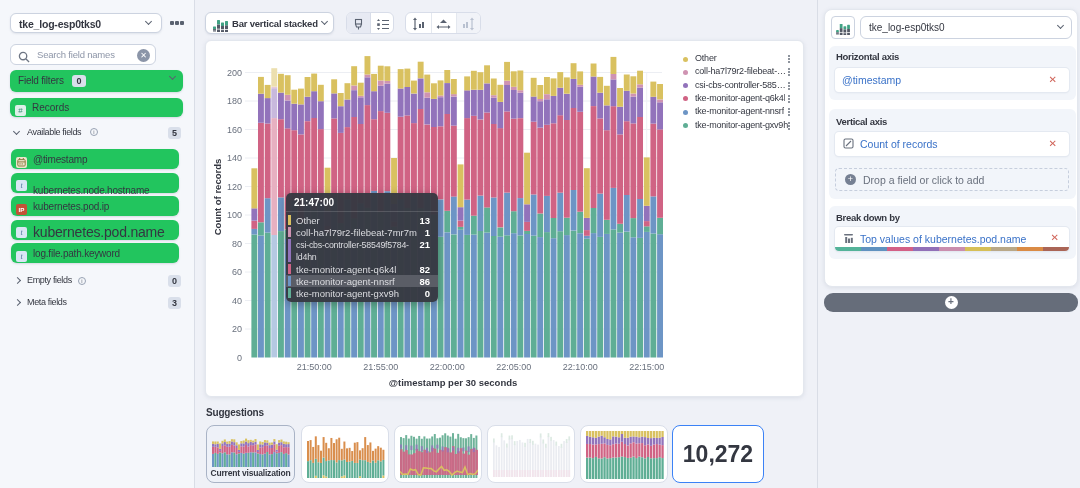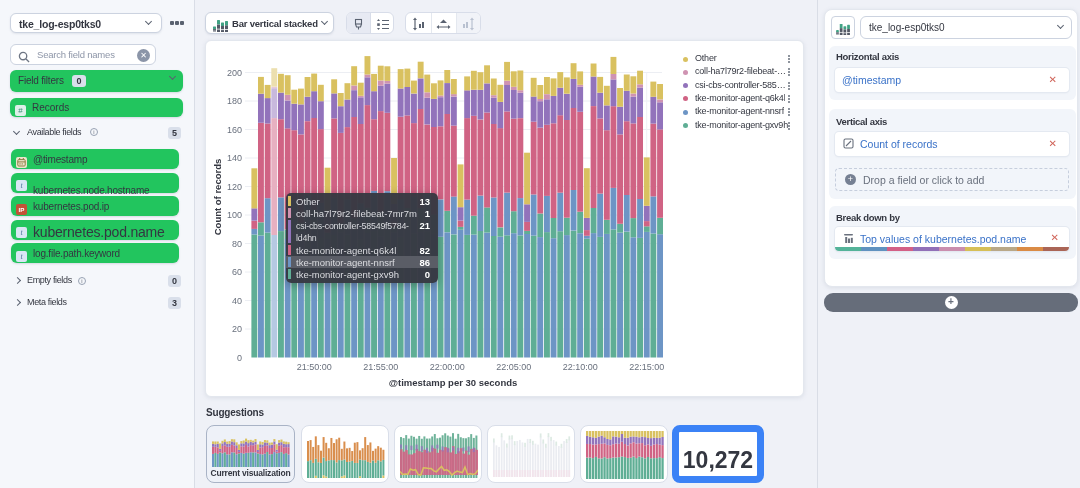--- a/index.html
+++ b/index.html
@@ -547,20 +547,21 @@
 <span class="abs" style="left:477px;top:55.4px;width:5px;height:5px;border-radius:50%;background:#d06384"></span>
 <span class="legtxt" style="left:489px;top:51.9px">tke-monitor-agent-q6k4l</span>
 <span class="abs" style="left:582px;top:53.9px;width:2px;height:2px;border-radius:50%;background:#69707d;box-shadow:0 3px 0 #69707d,0 6px 0 #69707d"></span>
 <span class="abs" style="left:477px;top:68.7px;width:5px;height:5px;border-radius:50%;background:#6d95c5"></span>
 <span class="legtxt" style="left:489px;top:65.2px">tke-monitor-agent-nnsrf</span>
 <span class="abs" style="left:582px;top:67.2px;width:2px;height:2px;border-radius:50%;background:#69707d;box-shadow:0 3px 0 #69707d,0 6px 0 #69707d"></span>
 <span class="abs" style="left:477px;top:82.0px;width:5px;height:5px;border-radius:50%;background:#5fae95"></span>
 <span class="legtxt" style="left:489px;top:78.5px">tke-monitor-agent-gxv9h</span>
 <span class="abs" style="left:582px;top:80.5px;width:2px;height:2px;border-radius:50%;background:#69707d;box-shadow:0 3px 0 #69707d,0 6px 0 #69707d"></span>
 <div class="abs" style="left:80px;top:152px;width:152px;background:rgba(55,57,66,.97);border-radius:5px;box-shadow:0 2px 8px rgba(0,0,0,.3);color:#fff;overflow:hidden">
+<div style="padding:4px 8px 3px;font-size:10px;line-height:11px;font-weight:bold;border-bottom:1px solid rgba(255,255,255,.15)">21:47:00</div>
 <div style="padding:2px 0 3px">
 <div style="position:relative;padding:0.5px 8px 0.5px 10px;display:flex;font-size:9.5px;line-height:11px">
           <span style="position:absolute;left:2px;top:1px;bottom:1px;width:3px;background:#d9c160"></span>
           <span style="flex:1;color:#dcdde1;padding-right:6px">Other</span>
           <span style="font-weight:bold">13</span>
         </div>
 <div style="position:relative;padding:0.5px 8px 0.5px 10px;display:flex;font-size:9.5px;line-height:11px">
           <span style="position:absolute;left:2px;top:1px;bottom:1px;width:3px;background:#cf93b2"></span>
           <span style="flex:1;color:#dcdde1;padding-right:6px">coll-ha7l79r2-filebeat-7mr7m</span>
           <span style="font-weight:bold">1</span>
@@ -1064,21 +1065,21 @@
         <rect x="72.50" y="26.21" width="2.30" height="21.79" fill="#5fae95"></rect>
         <rect x="72.50" y="13.63" width="2.30" height="12.58" fill="#d06384"></rect>
         <rect x="72.50" y="6.82" width="2.30" height="6.81" fill="#9273bb"></rect>
         <rect x="72.50" y="0" width="2.30" height="6.82" fill="#d9c160"></rect>
         <rect x="75.40" y="27.07" width="2.30" height="20.93" fill="#5fae95"></rect>
         <rect x="75.40" y="14.13" width="2.30" height="12.95" fill="#d06384"></rect>
         <rect x="75.40" y="6.00" width="2.30" height="8.13" fill="#9273bb"></rect>
         <rect x="75.40" y="0" width="2.30" height="6.00" fill="#d9c160"></rect>
       </svg></span>
   </div>
-<div class="abs" style="left:672px;top:425px;width:92px;height:58px;background:#fff;border:7px solid #3b82f6;border-radius:8px;text-align:center;font-size:23px;font-weight:bold;line-height:56px;color:#343741">10,272</div>
+<div class="abs" style="left:672px;top:425px;width:92px;height:58px;background:#fff;border:1px solid #3b82f6;border-radius:8px;text-align:center;font-size:23px;font-weight:bold;line-height:56px;color:#343741">10,272</div>
 <div class="abs" style="left:824px;top:9px;width:254px;height:278px;background:#fff;border:1px solid #e3e7ee;border-radius:8px;box-shadow:0 1px 4px rgba(130,140,160,.18)">
 <div style="position:absolute;left:6px;top:6px;width:24px;height:23px;border:1px solid #ccd3e0;border-radius:4px">
       <span style="position:absolute;left:4px;top:4px"><svg width="14" height="12" viewBox="0 0 15 13">
           <rect x="0" y="7.5" width="3" height="2.6" rx="0.5" fill="#40a284"></rect>
           <rect x="0" y="10.1" width="3" height="1.6" fill="#535966"></rect>
           <rect x="0" y="12.5" width="3" height="0.5" fill="#535966"></rect>
           <rect x="4" y="1.0" width="3" height="4.6" rx="0.5" fill="#40a284"></rect>
           <rect x="4" y="5.6" width="3" height="4.1" fill="#535966"></rect>
           <rect x="4" y="10.5" width="3" height="2.5" fill="#535966"></rect>
           <rect x="8" y="3.5" width="3" height="3.4" rx="0.5" fill="#40a284"></rect>

